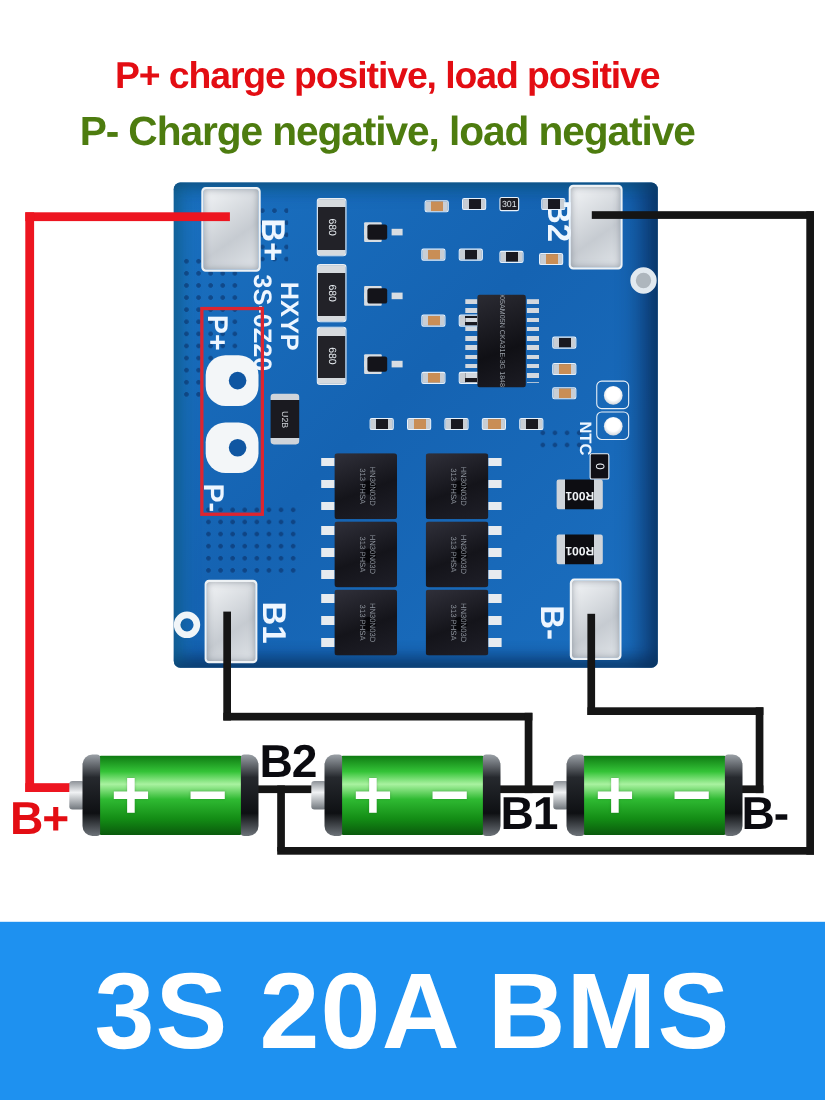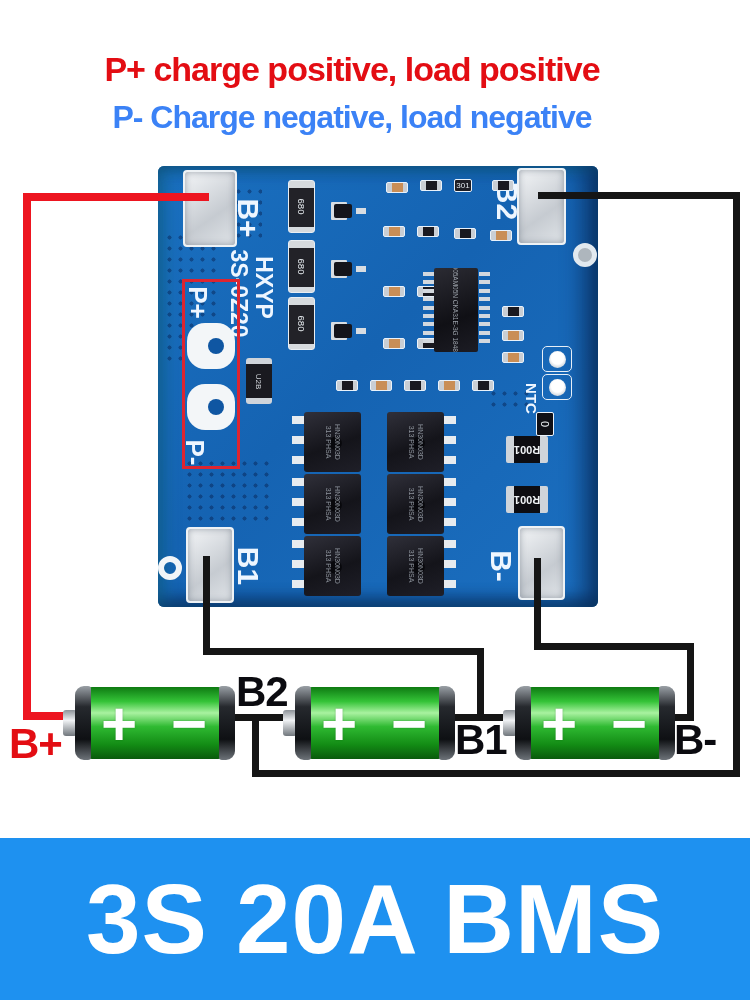--- a/index.html
+++ b/index.html
@@ -2,21 +2,21 @@
 <html><head>
 <meta charset="utf-8">
 <style>
   *{box-sizing:border-box;margin:0;padding:0}
   html,body{width:750px;height:1000px;background:#fff;font-family:"Liberation Sans",sans-serif;overflow:hidden}
   body{position:relative}
 
   
   .hline{position:absolute;left:0;width:704px;text-align:center;font-weight:bold;letter-spacing:-1px;white-space:nowrap}
   .hline.red{top:50px;font-size:34px;color:#e30d13}
-  .hline.blk{top:99px;font-size:32px;color:#3b82f6}
+  .hline.blk{top:99px;font-size:37px;color:#4d7c0f}
 
   
   .pcb{position:absolute;left:158px;top:166px;width:440px;height:441px;border-radius:6px;
        background:linear-gradient(135deg,#1a70c0,#1563b2 45%,#1b6fc0);
        box-shadow:inset -16px 0 20px rgba(6,28,66,.55),inset 10px 0 14px rgba(22,110,150,.45),
                   inset 0 7px 10px rgba(18,118,160,.4),inset 0 -9px 14px rgba(6,32,74,.5)}
   .vias{position:absolute;background-image:radial-gradient(circle,rgba(8,38,88,.5) 1.8px,transparent 2.3px);background-size:11px 11px}
   .pad{position:absolute;border:2px solid #eef2f5;border-radius:4px;
        background:linear-gradient(145deg,#f3f5f7,#c6cbd1 60%,#e0e4e8);
        box-shadow:inset 0 0 7px rgba(110,120,132,.65)}

